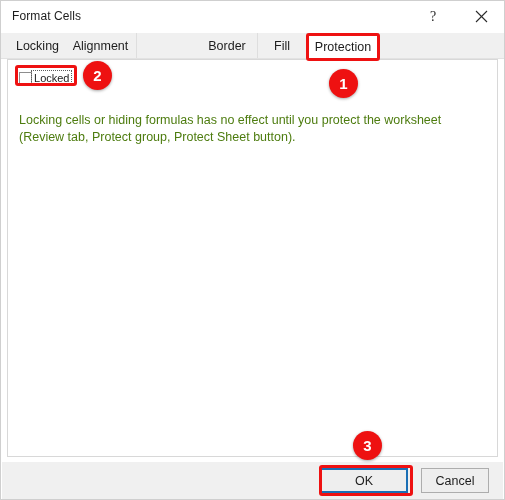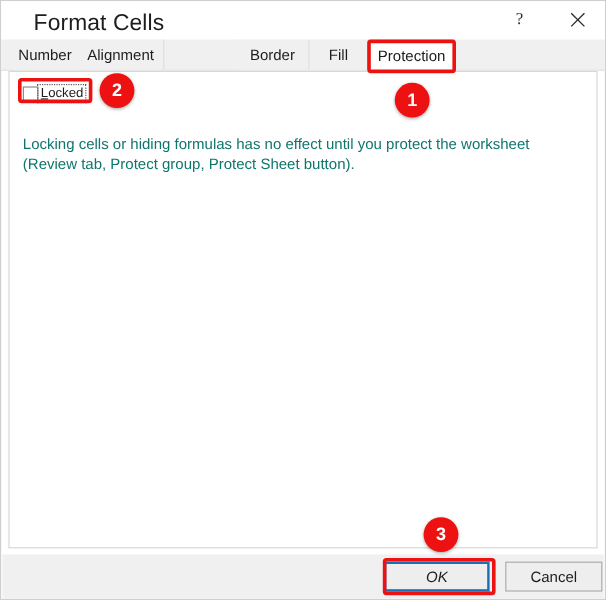--- a/index.html
+++ b/index.html
@@ -27,22 +27,22 @@
 
   
   #titlebar {
     position: absolute;
     left: 0; top: 0;
     width: 503px; height: 32px;
     background: #ffffff;
   }
   #title-text {
     position: absolute;
-    left: 27px; top: 8px;
-    font-size: 19px;
+    left: 11px; top: 8px;
+    font-size: 12px;
     color: #1d1d1d;
     letter-spacing: .1px;
     white-space: nowrap;
   }
   .titlebtn {
     position: absolute;
     top: 0;
     width: 42px; height: 31px;
     display: flex;
     align-items: center;
@@ -126,21 +126,21 @@
     outline-offset: 0px;
   }
   .cblabel u { text-decoration: underline; }
 
   #desc-text {
     position: absolute;
     left: 11px; top: 52px;
     width: 466px;
     font-size: 12.5px;
     line-height: 17px;
-    color: #0f766e;
+    color: #4d7c0f;
   }
 
   
   #footer {
     position: absolute;
     left: 1px; top: 461px;
     width: 501px; height: 37px;
     background: #f0f0f0;
   }
   .dlgbtn {
@@ -154,25 +154,24 @@
     color: #1d1d1d;
     background: #eeeeee;
     border: 1px solid #adadad;
     box-sizing: border-box;
   }
   #ok-button {
     left: 318px;
     width: 88px;
     border: 2px solid #1a6fb5;
     background: #eeeeee;
-    font-style: italic;
   }
   #cancel-button {
     left: 419px;
-    width: 81px;
+    width: 68px;
   }
 
   
   .anno-rect {
     position: absolute;
     border: 3px solid #ee1111;
     border-radius: 3px;
     box-sizing: border-box;
     pointer-events: none;
   }
@@ -204,21 +203,21 @@
 
     <div class="titlebtn" id="close-button">
       <svg width="13" height="13" viewBox="0 0 13 13">
         <line x1="1" y1="1" x2="12" y2="12" stroke="#2b2b2b" stroke-width="1.1"></line>
         <line x1="12" y1="1" x2="1" y2="12" stroke="#2b2b2b" stroke-width="1.1"></line>
       </svg>
     </div>
   </div>
 
   <div id="tabstrip">
-    <div class="tab" style="left:6px;   width:62px;">Number</div>
+    <div class="tab" style="left:6px;   width:62px;">Locking</div>
     <div class="tab" style="left:64px;  width:72px;">Alignment</div>
     <div class="tab" style="left:196px; width:61px;">Border</div>
     <div class="tab" style="left:257px; width:49px;">Fill</div>
     <div class="tab active" style="left:306px; width:72px;">Protection</div>
   </div>
 
   <div id="content-panel">
 
     <div class="cbrow" style="left:11px; top:10px;">
       <span class="cbbox"></span>

